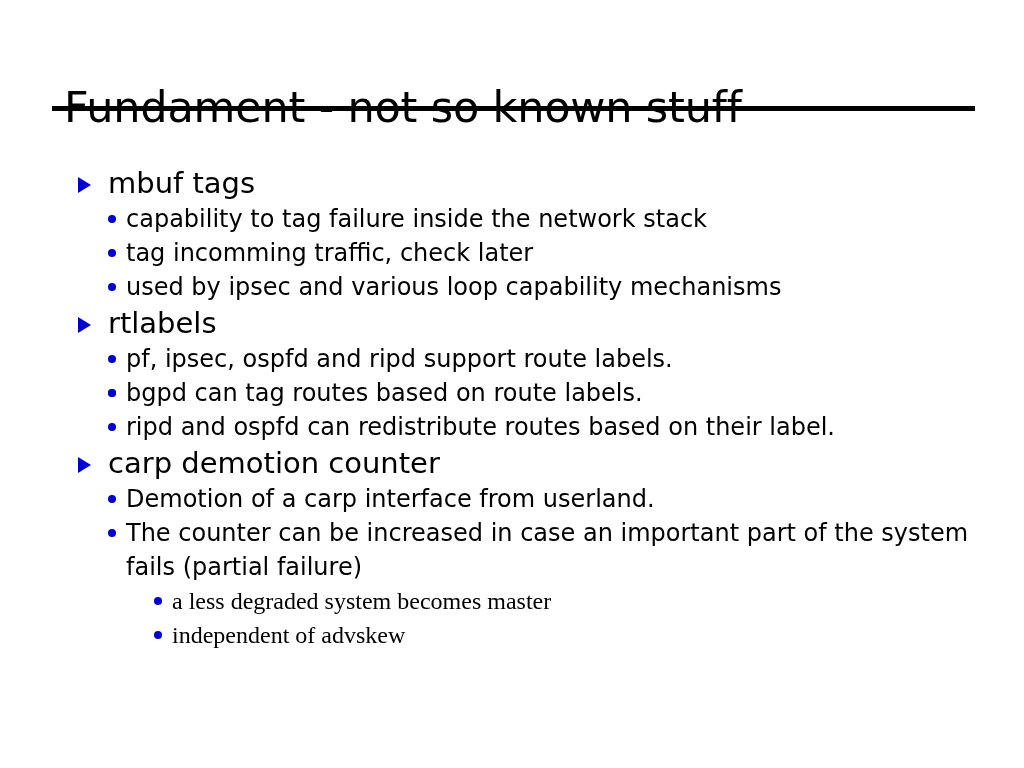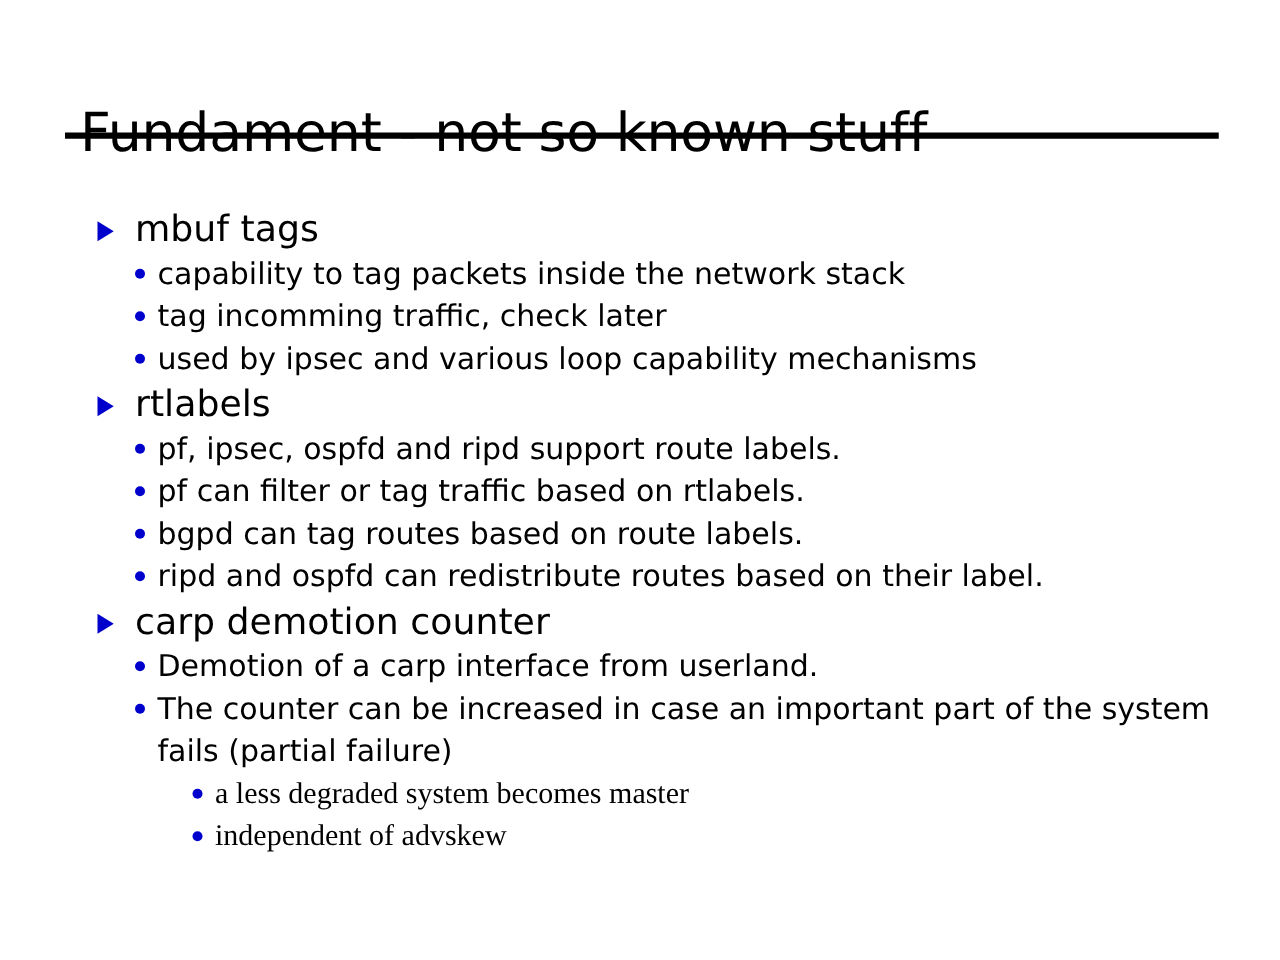--- a/index.html
+++ b/index.html
@@ -138,21 +138,21 @@
   <div class="body-outline">
 
     <div class="group">
       <div class="lvl1">
         <span class="marker-tri"></span>
         <span>mbuf tags</span>
       </div>
 
       <div class="lvl2">
         <span class="marker-dot"></span>
-        <span class="wrap-text">capability to tag packets inside the network stack</span>
+        <span class="wrap-text">capability to tag failure inside the network stack</span>
       </div>
       <div class="lvl2">
         <span class="marker-dot"></span>
         <span class="wrap-text">tag incomming traffic, check later</span>
       </div>
       <div class="lvl2">
         <span class="marker-dot"></span>
         <span class="wrap-text">used by ipsec and various loop capability mechanisms</span>
       </div>
     </div>
@@ -162,21 +162,20 @@
         <span class="marker-tri"></span>
         <span>rtlabels</span>
       </div>
 
       <div class="lvl2">
         <span class="marker-dot"></span>
         <span class="wrap-text">pf, ipsec, ospfd and ripd support route labels.</span>
       </div>
       <div class="lvl2">
         <span class="marker-dot"></span>
-        <span class="wrap-text">pf can filter or tag traffic based on rtlabels.</span>
       </div>
       <div class="lvl2">
         <span class="marker-dot"></span>
         <span class="wrap-text">bgpd can tag routes based on route labels.</span>
       </div>
       <div class="lvl2">
         <span class="marker-dot"></span>
         <span class="wrap-text">ripd and ospfd can redistribute routes based on their label.</span>
       </div>
     </div>

